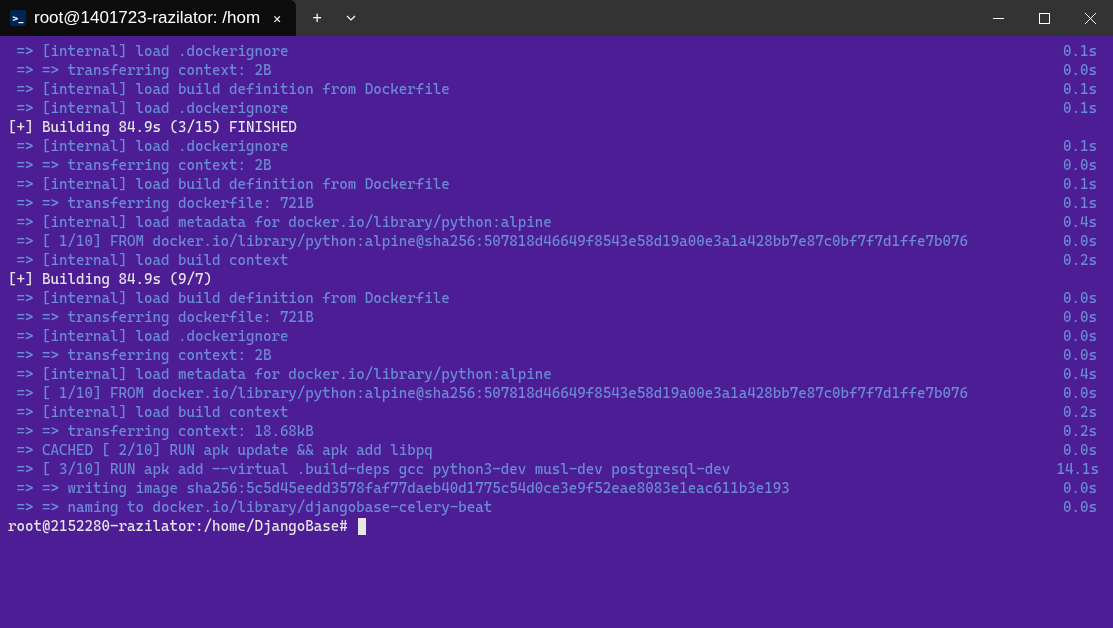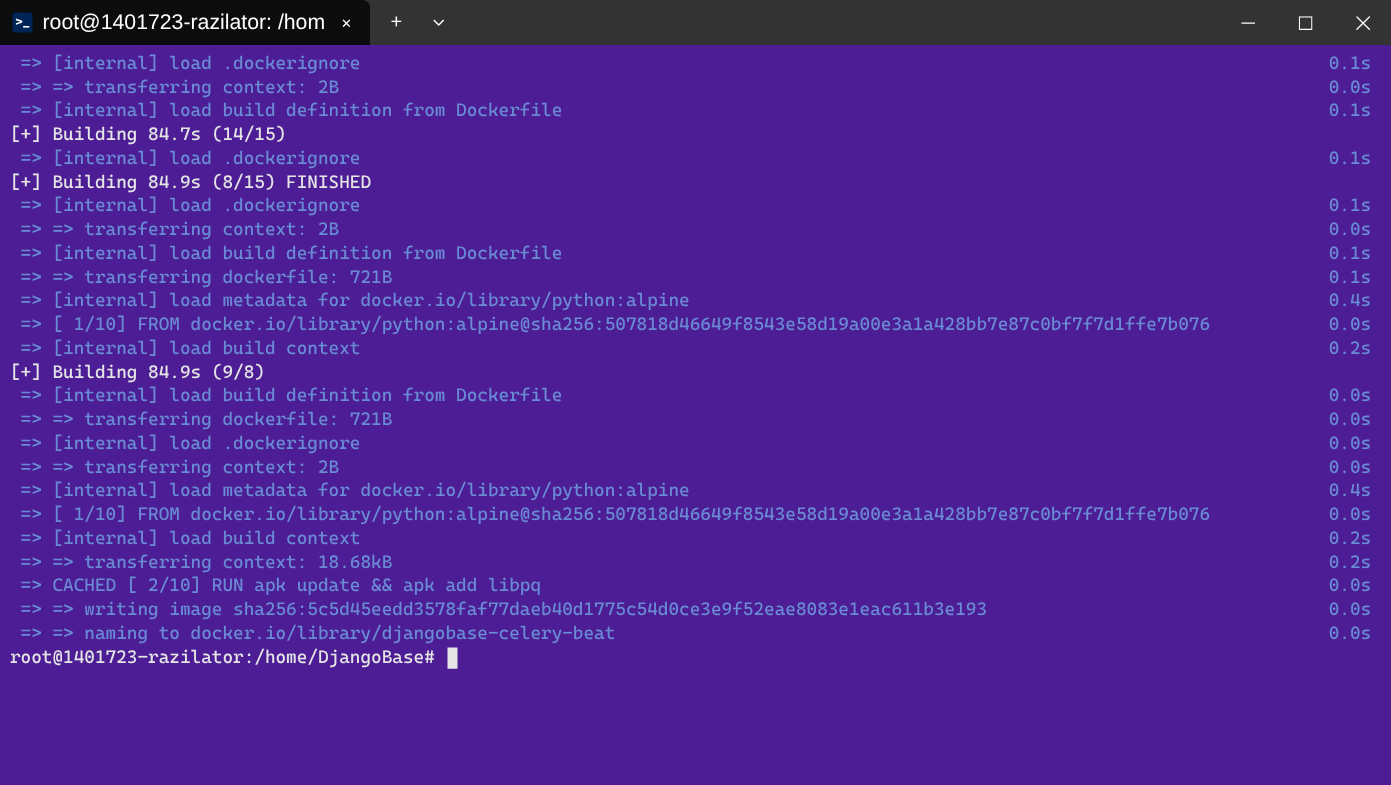--- a/index.html
+++ b/index.html
@@ -166,36 +166,36 @@
           <line x1="11" y1="0" x2="0" y2="11" stroke-width="1"></line>
         </svg>
     </div>
   </div>
 </div>
 
 <div class="terminal" id="terminal">
     <div class="line"><span class="line-text blue"> =&gt; [internal] load .dockerignore</span><span class="line-time">0.1s</span></div>
     <div class="line"><span class="line-text blue"> =&gt; =&gt; transferring context: 2B</span><span class="line-time">0.0s</span></div>
     <div class="line"><span class="line-text blue"> =&gt; [internal] load build definition from Dockerfile</span><span class="line-time">0.1s</span></div>
-    <div class="line"><span class="line-text white">[+] Building 84.7s (14/15)</span></div>
     <div class="line"><span class="line-text blue"> =&gt; [internal] load .dockerignore</span><span class="line-time">0.1s</span></div>
-    <div class="line"><span class="line-text white">[+] Building 84.9s (8/15) FINISHED</span></div>
+    <div class="line"><span class="line-text white">[+] Building 84.9s (3/15) FINISHED</span></div>
     <div class="line"><span class="line-text blue"> =&gt; [internal] load .dockerignore</span><span class="line-time">0.1s</span></div>
     <div class="line"><span class="line-text blue"> =&gt; =&gt; transferring context: 2B</span><span class="line-time">0.0s</span></div>
     <div class="line"><span class="line-text blue"> =&gt; [internal] load build definition from Dockerfile</span><span class="line-time">0.1s</span></div>
     <div class="line"><span class="line-text blue"> =&gt; =&gt; transferring dockerfile: 721B</span><span class="line-time">0.1s</span></div>
     <div class="line"><span class="line-text blue"> =&gt; [internal] load metadata for docker.io/library/python:alpine</span><span class="line-time">0.4s</span></div>
     <div class="line"><span class="line-text blue"> =&gt; [ 1/10] FROM docker.io/library/python:alpine@sha256:507818d46649f8543e58d19a00e3a1a428bb7e87c0bf7f7d1ffe7b076</span><span class="line-time">0.0s</span></div>
     <div class="line"><span class="line-text blue"> =&gt; [internal] load build context</span><span class="line-time">0.2s</span></div>
-    <div class="line"><span class="line-text white">[+] Building 84.9s (9/8)</span></div>
+    <div class="line"><span class="line-text white">[+] Building 84.9s (9/7)</span></div>
     <div class="line"><span class="line-text blue"> =&gt; [internal] load build definition from Dockerfile</span><span class="line-time">0.0s</span></div>
     <div class="line"><span class="line-text blue"> =&gt; =&gt; transferring dockerfile: 721B</span><span class="line-time">0.0s</span></div>
     <div class="line"><span class="line-text blue"> =&gt; [internal] load .dockerignore</span><span class="line-time">0.0s</span></div>
     <div class="line"><span class="line-text blue"> =&gt; =&gt; transferring context: 2B</span><span class="line-time">0.0s</span></div>
     <div class="line"><span class="line-text blue"> =&gt; [internal] load metadata for docker.io/library/python:alpine</span><span class="line-time">0.4s</span></div>
     <div class="line"><span class="line-text blue"> =&gt; [ 1/10] FROM docker.io/library/python:alpine@sha256:507818d46649f8543e58d19a00e3a1a428bb7e87c0bf7f7d1ffe7b076</span><span class="line-time">0.0s</span></div>
     <div class="line"><span class="line-text blue"> =&gt; [internal] load build context</span><span class="line-time">0.2s</span></div>
     <div class="line"><span class="line-text blue"> =&gt; =&gt; transferring context: 18.68kB</span><span class="line-time">0.2s</span></div>
     <div class="line"><span class="line-text blue"> =&gt; CACHED [ 2/10] RUN apk update &amp;&amp; apk add libpq</span><span class="line-time">0.0s</span></div>
+    <div class="line"><span class="line-text blue"> =&gt; [ 3/10] RUN apk add --virtual .build-deps gcc python3-dev musl-dev postgresql-dev</span><span class="line-time">14.1s</span></div>
     <div class="line"><span class="line-text blue"> =&gt; =&gt; writing image sha256:5c5d45eedd3578faf77daeb40d1775c54d0ce3e9f52eae8083e1eac611b3e193</span><span class="line-time">0.0s</span></div>
     <div class="line"><span class="line-text blue"> =&gt; =&gt; naming to docker.io/library/djangobase-celery-beat</span><span class="line-time">0.0s</span></div>
-    <div class="prompt-row"><span>root@1401723-razilator:/home/DjangoBase# </span><span class="cursor"></span></div>
+    <div class="prompt-row"><span>root@2152280-razilator:/home/DjangoBase# </span><span class="cursor"></span></div>
   </div>
 
 </body></html>

